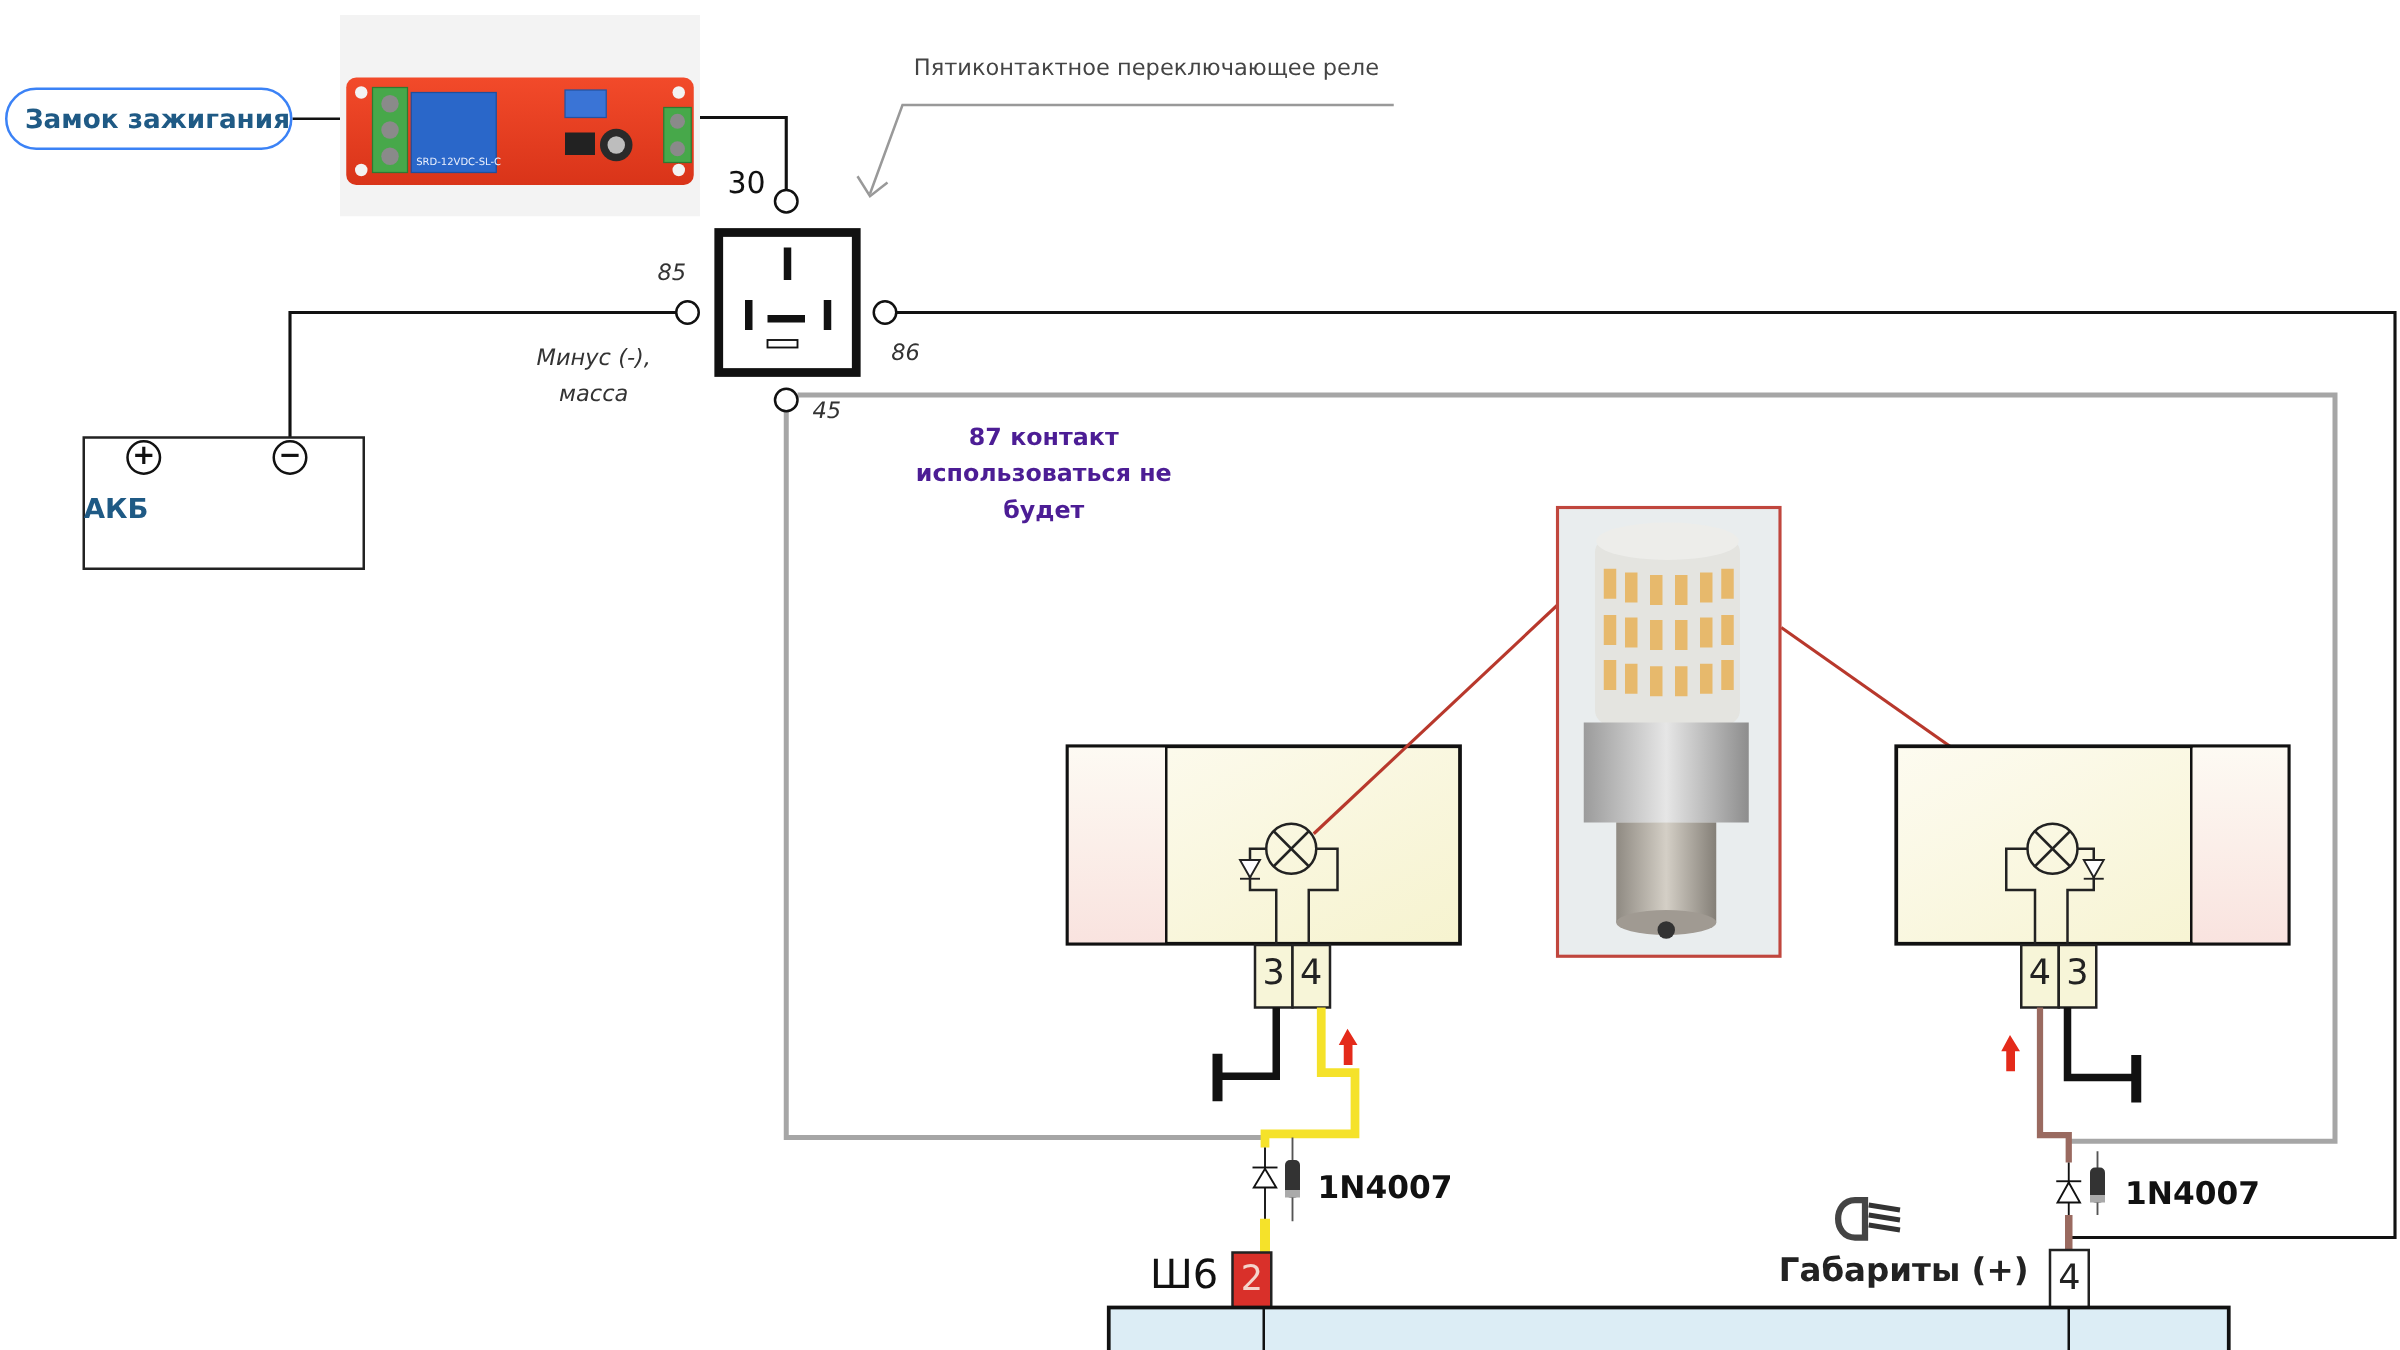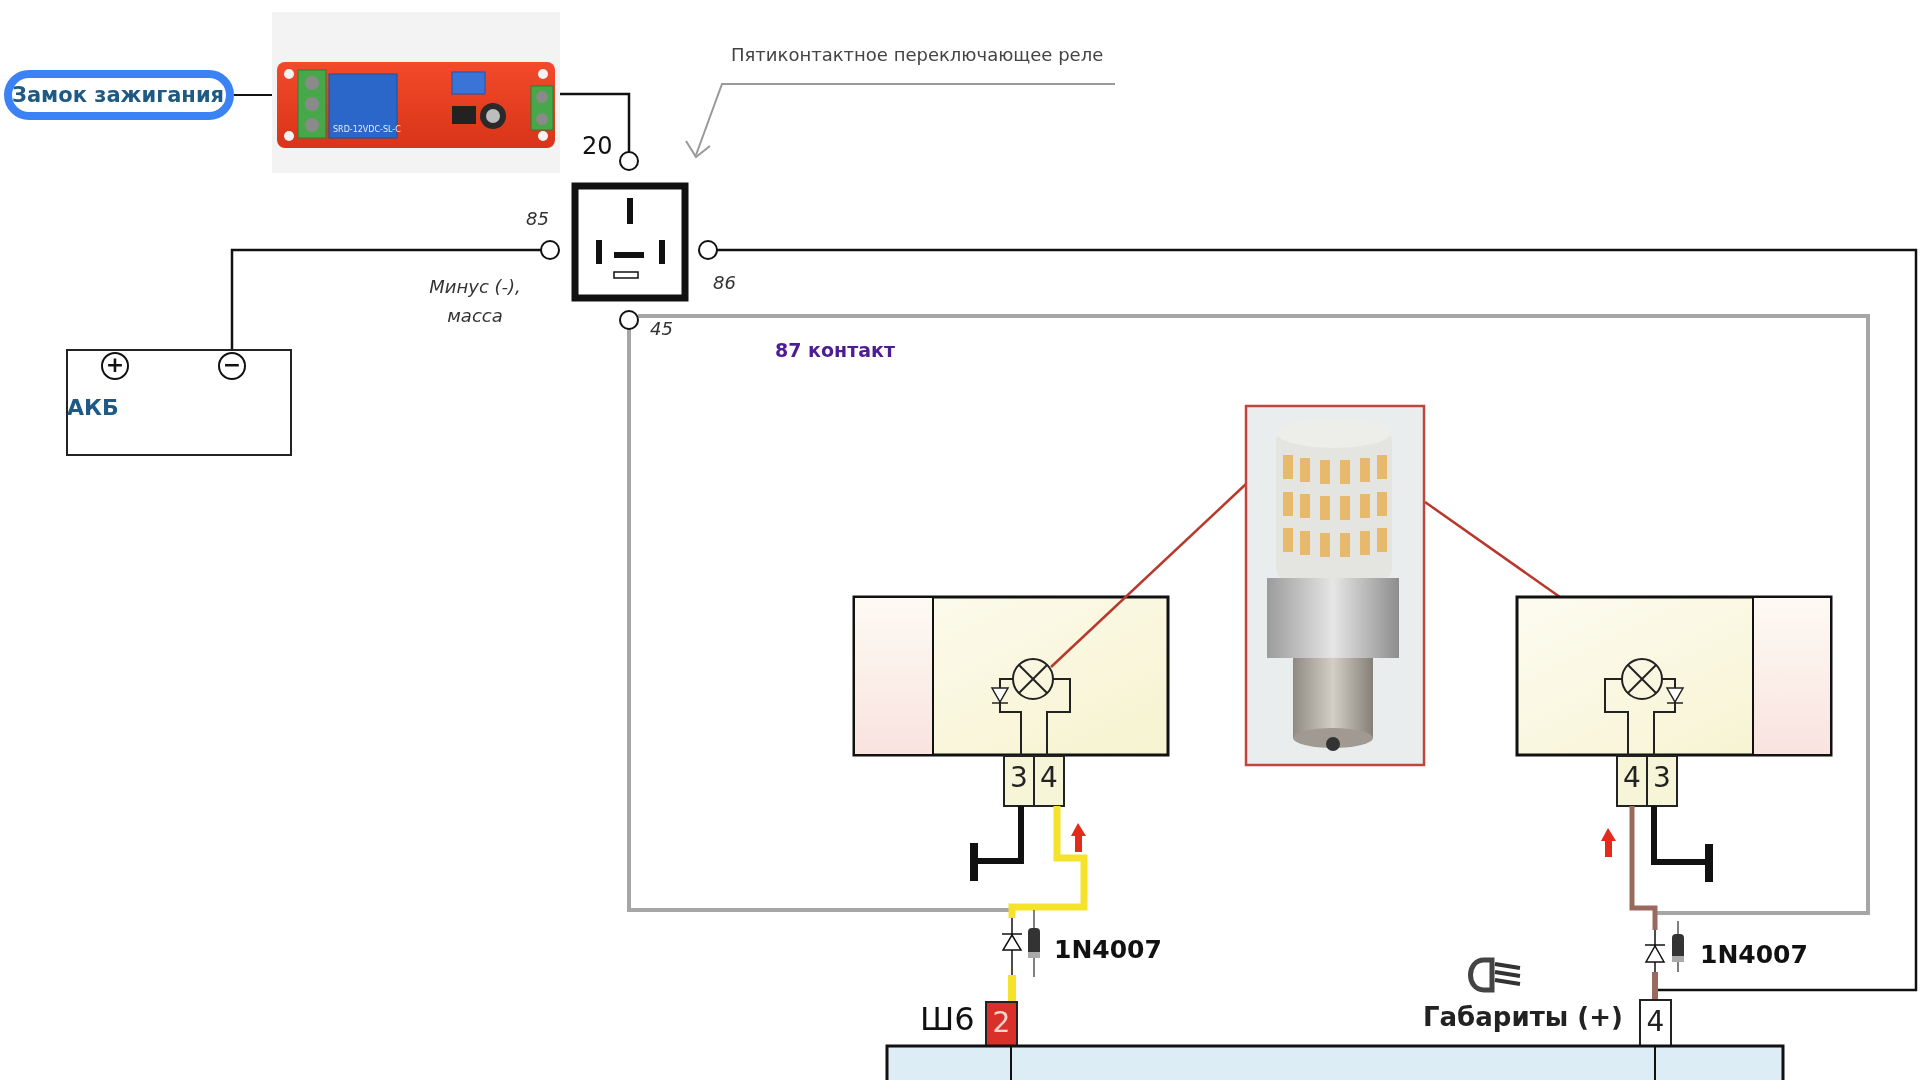--- a/index.html
+++ b/index.html
@@ -1,20 +1,20 @@
 <!DOCTYPE html>
 <html><head>
 <meta charset="utf-8">
 <style>
   html, body { margin:0; padding:0; background:#ffffff; }
   body { width:1920px; height:1080px; position:relative; overflow:hidden; font-family:"DejaVu Sans", sans-serif; }
   .abs { position:absolute; }
   svg.wires { position:absolute; left:0; top:0; width:1920px; height:1080px; }
-  .pill { left:4px; top:70px; width:230px; height:50px; border:8px solid #3b82f6; border-radius:26px; box-sizing:border-box;
-          display:flex; align-items:center; justify-content:flex-start; color:#1f5a85; font-weight:bold; font-size:21px; background:#fff; }
+  .pill { left:4px; top:70px; width:230px; height:50px; border:2px solid #3b82f6; border-radius:26px; box-sizing:border-box;
+          display:flex; align-items:center; justify-content:flex-end; color:#1f5a85; font-weight:bold; font-size:21px; background:#fff; }
   .lbl { font-size:19px; color:#111; }
   .lbl-sm { font-size:18px; color:#333;font-style:italic; }
   .blue { color:#4c1d95; font-size:19px; font-weight:bold; }
   .caption { font-size:18px; color:#444;text-align:right; }
   .diode-lbl { font-family:"DejaVu Sans", sans-serif; font-weight:bold; font-size:25px; color:#111; }
   .conn-num { font-family:"DejaVu Sans", sans-serif; font-size:28px; color:#222; text-align:center; }
   .bold-lbl { font-weight:bold; font-size:26px; color:#222; }
 </style>
 </head>
 <body>
@@ -208,36 +208,37 @@
   <line x1="1011" y1="1046" x2="1011" y2="1080" stroke="#111" stroke-width="2"></line>
   <line x1="1655" y1="1046" x2="1655" y2="1080" stroke="#111" stroke-width="2"></line>
 </svg>
 
 <div class="abs pill">
     <span>Замок зажигания</span>
   </div>
 
 <div class="abs caption" style="left:731px; top:44px;">Пятиконтактное переключающее реле</div>
 
-<div class="abs lbl" style="left:582px; top:132px; font-size:24px;">20</div>
+<div class="abs lbl" style="left:582px; top:132px; font-size:24px;">30</div>
 <div class="abs lbl-sm" style="left:526px; top:208px;">85</div>
 <div class="abs lbl-sm" style="left:713px; top:272px;">86</div>
 <div class="abs lbl-sm" style="left:650px; top:318px;">45</div>
 
 <div class="abs lbl-sm" style="left:425px; top:272px; width:100px; text-align:center; line-height:29px;">
   <div>Минус (-),</div>
   <div>масса</div>
 </div>
 
 <div class="abs" style="left:104px; top:352px; font-size:22px; font-weight:bold; color:#111; width:22px; text-align:center;">+</div>
 <div class="abs" style="left:221px; top:352px; font-size:22px; font-weight:bold; color:#111; width:22px; text-align:center;">−</div>
 <div class="abs blue" style="left:67px; top:395px; width:216px; text-align:left; color:#1f5a85; font-size:22px;">АКБ</div>
 
 <div class="abs blue" style="left:700px; top:336px; width:270px; text-align:center; line-height:29px;">
   <div>87 контакт</div>
+  <div>использоваться не будет</div>
 </div>
 
 <div class="abs conn-num" style="left:1004px; top:761px; width:30px;">3</div>
 <div class="abs conn-num" style="left:1034px; top:761px; width:30px;">4</div>
 <div class="abs conn-num" style="left:1617px; top:761px; width:30px;">4</div>
 <div class="abs conn-num" style="left:1647px; top:761px; width:30px;">3</div>
 
 <div class="abs diode-lbl" style="left:1054px; top:935px;">1N4007</div>
 <div class="abs diode-lbl" style="left:1700px; top:940px;">1N4007</div>
 

